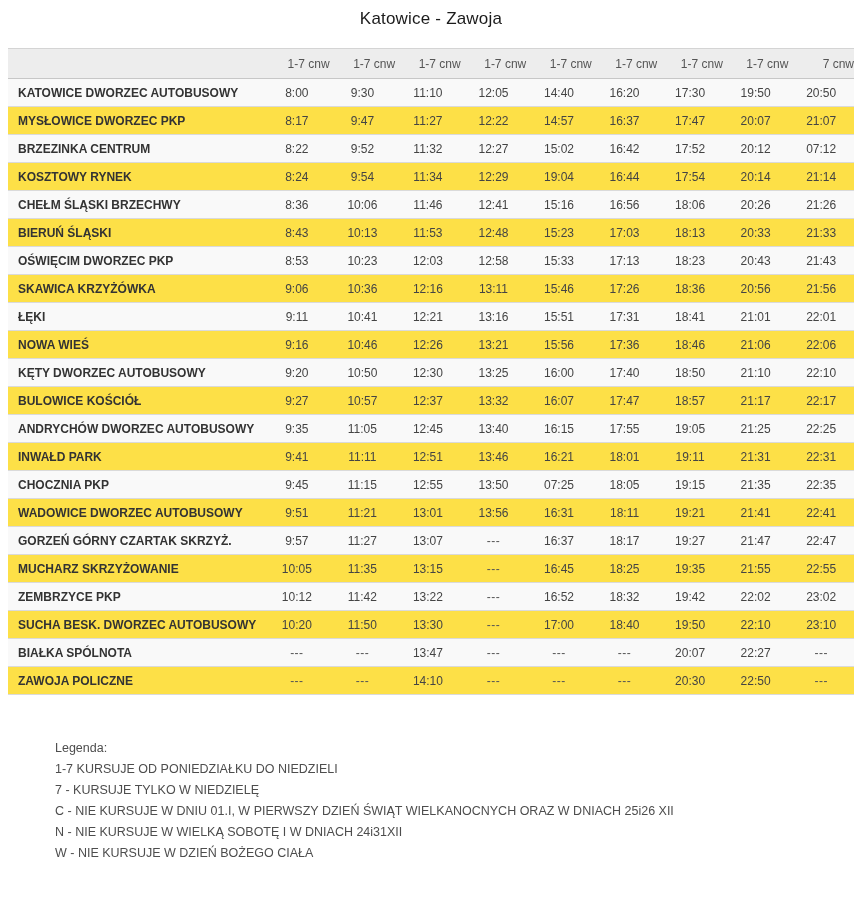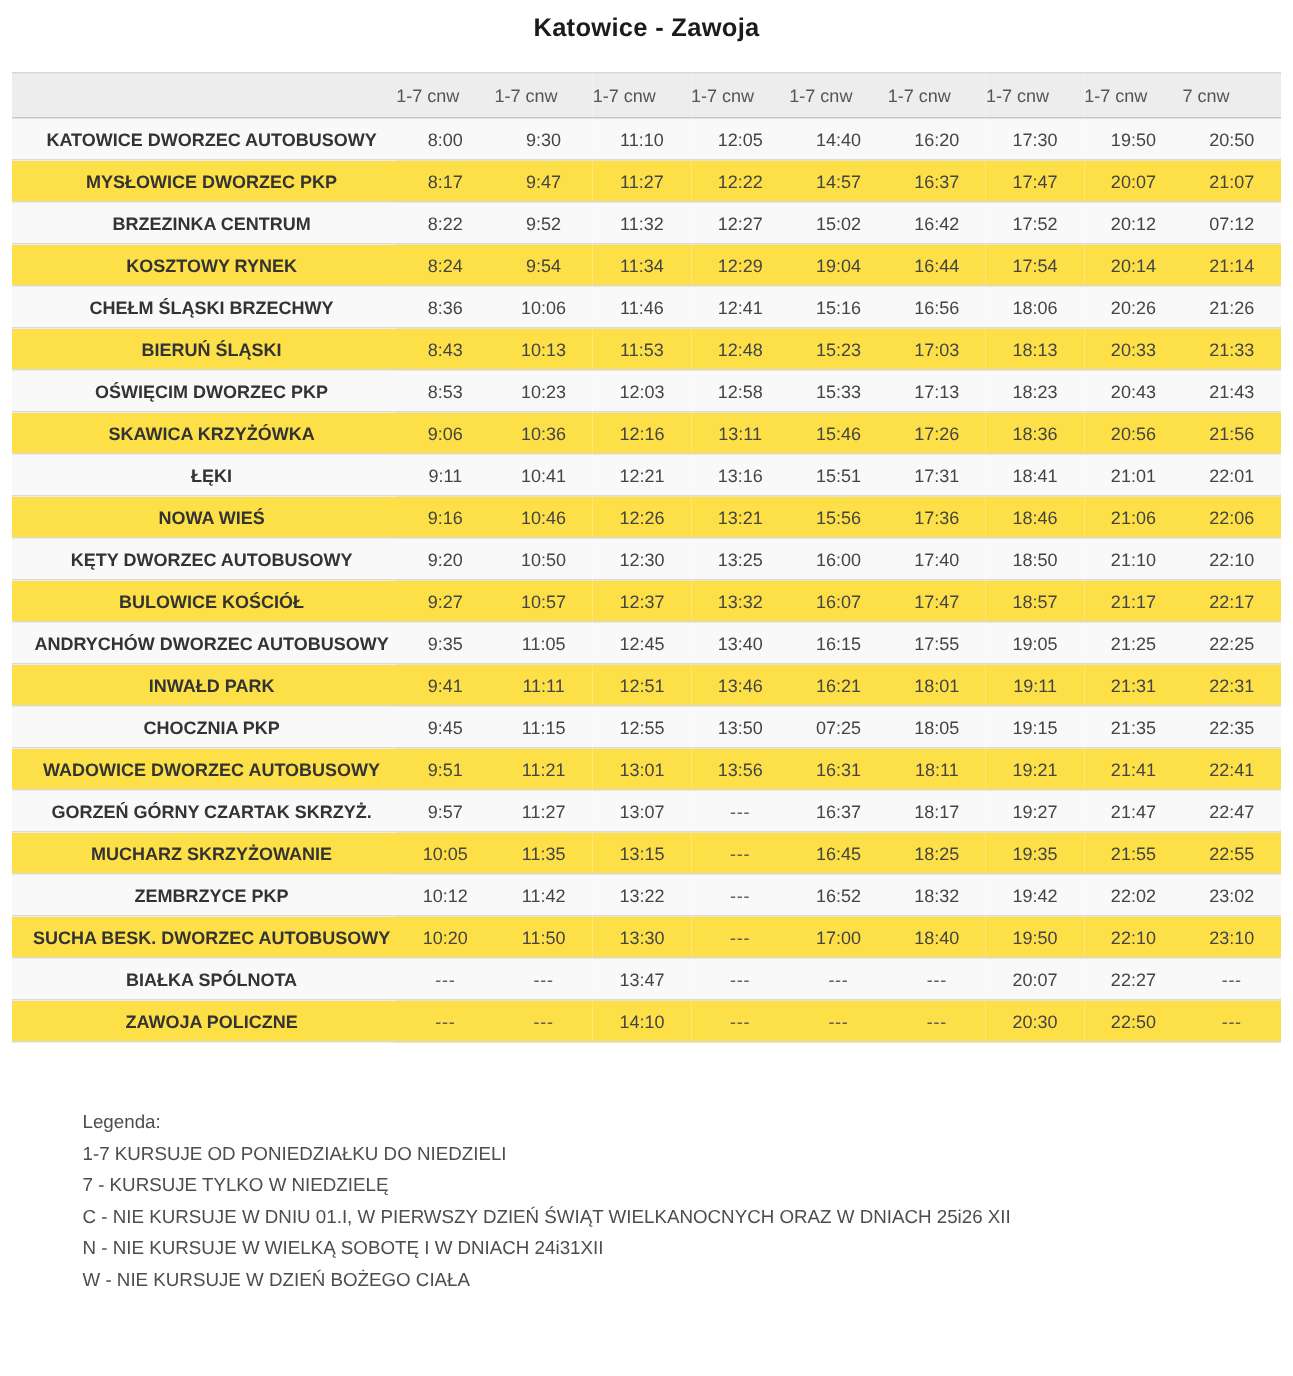--- a/index.html
+++ b/index.html
@@ -11,58 +11,58 @@
     width: 862px;
     height: 917px;
     font-family: "Liberation Sans", "DejaVu Sans", sans-serif;
     overflow: hidden;
   }
   .page-title {
     margin: 0;
     padding-top: 9px;
     text-align: center;
     font-size: 17px;
-    font-weight: 700;
+    font-weight: 400;
     color: #1b1b1b;
     letter-spacing: 0.2px;
   }
   table.timetable {
     border-collapse: collapse;
     table-layout: fixed;
     width: 846px;
     margin: 19px 8px 0 8px;
   }
   table.timetable thead tr {
     background: #ededed;
     height: 30px;
   }
   table.timetable thead th {
     font-size: 12px;
     font-weight: 400;
     color: #555555;
-    text-align: left;
+    text-align: right;
     border-top: 1px solid #d4d4d4;
     border-bottom: 1px solid #c7c7c7;
     padding: 0;
   }
   th.stop-col { width: 254px; }
   th.time-col { width: 65px; }
   table.timetable tbody tr {
     height: 28px;
     border-bottom: 1px solid #dadada;
     background: #fde047;
   }
   table.timetable tbody tr:nth-child(odd) {
     background: #f9f9f9;
   }
   td.stop {
     font-size: 12px;
     font-weight: 700;
     color: #333333;
-    text-align: center;
+    text-align: left;
     padding: 0 0 0 10px;
     white-space: nowrap;
     overflow: hidden;
   }
   td.time {
     font-size: 12px;
     font-weight: 400;
     color: #444444;
     text-align: center;
     padding: 0;

